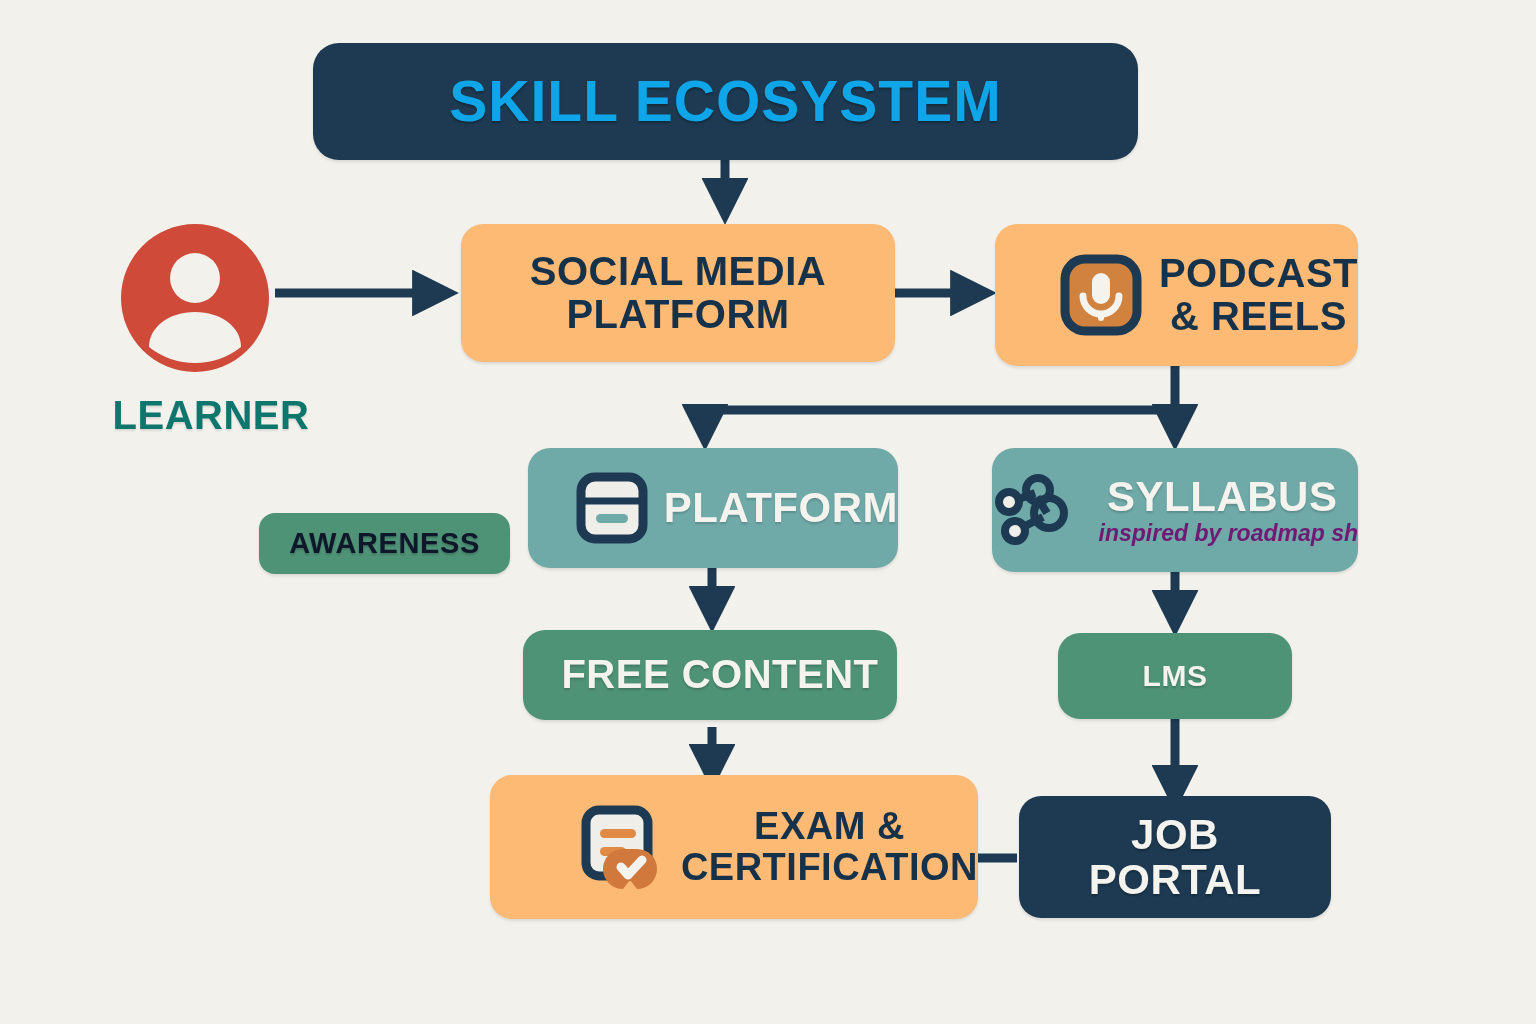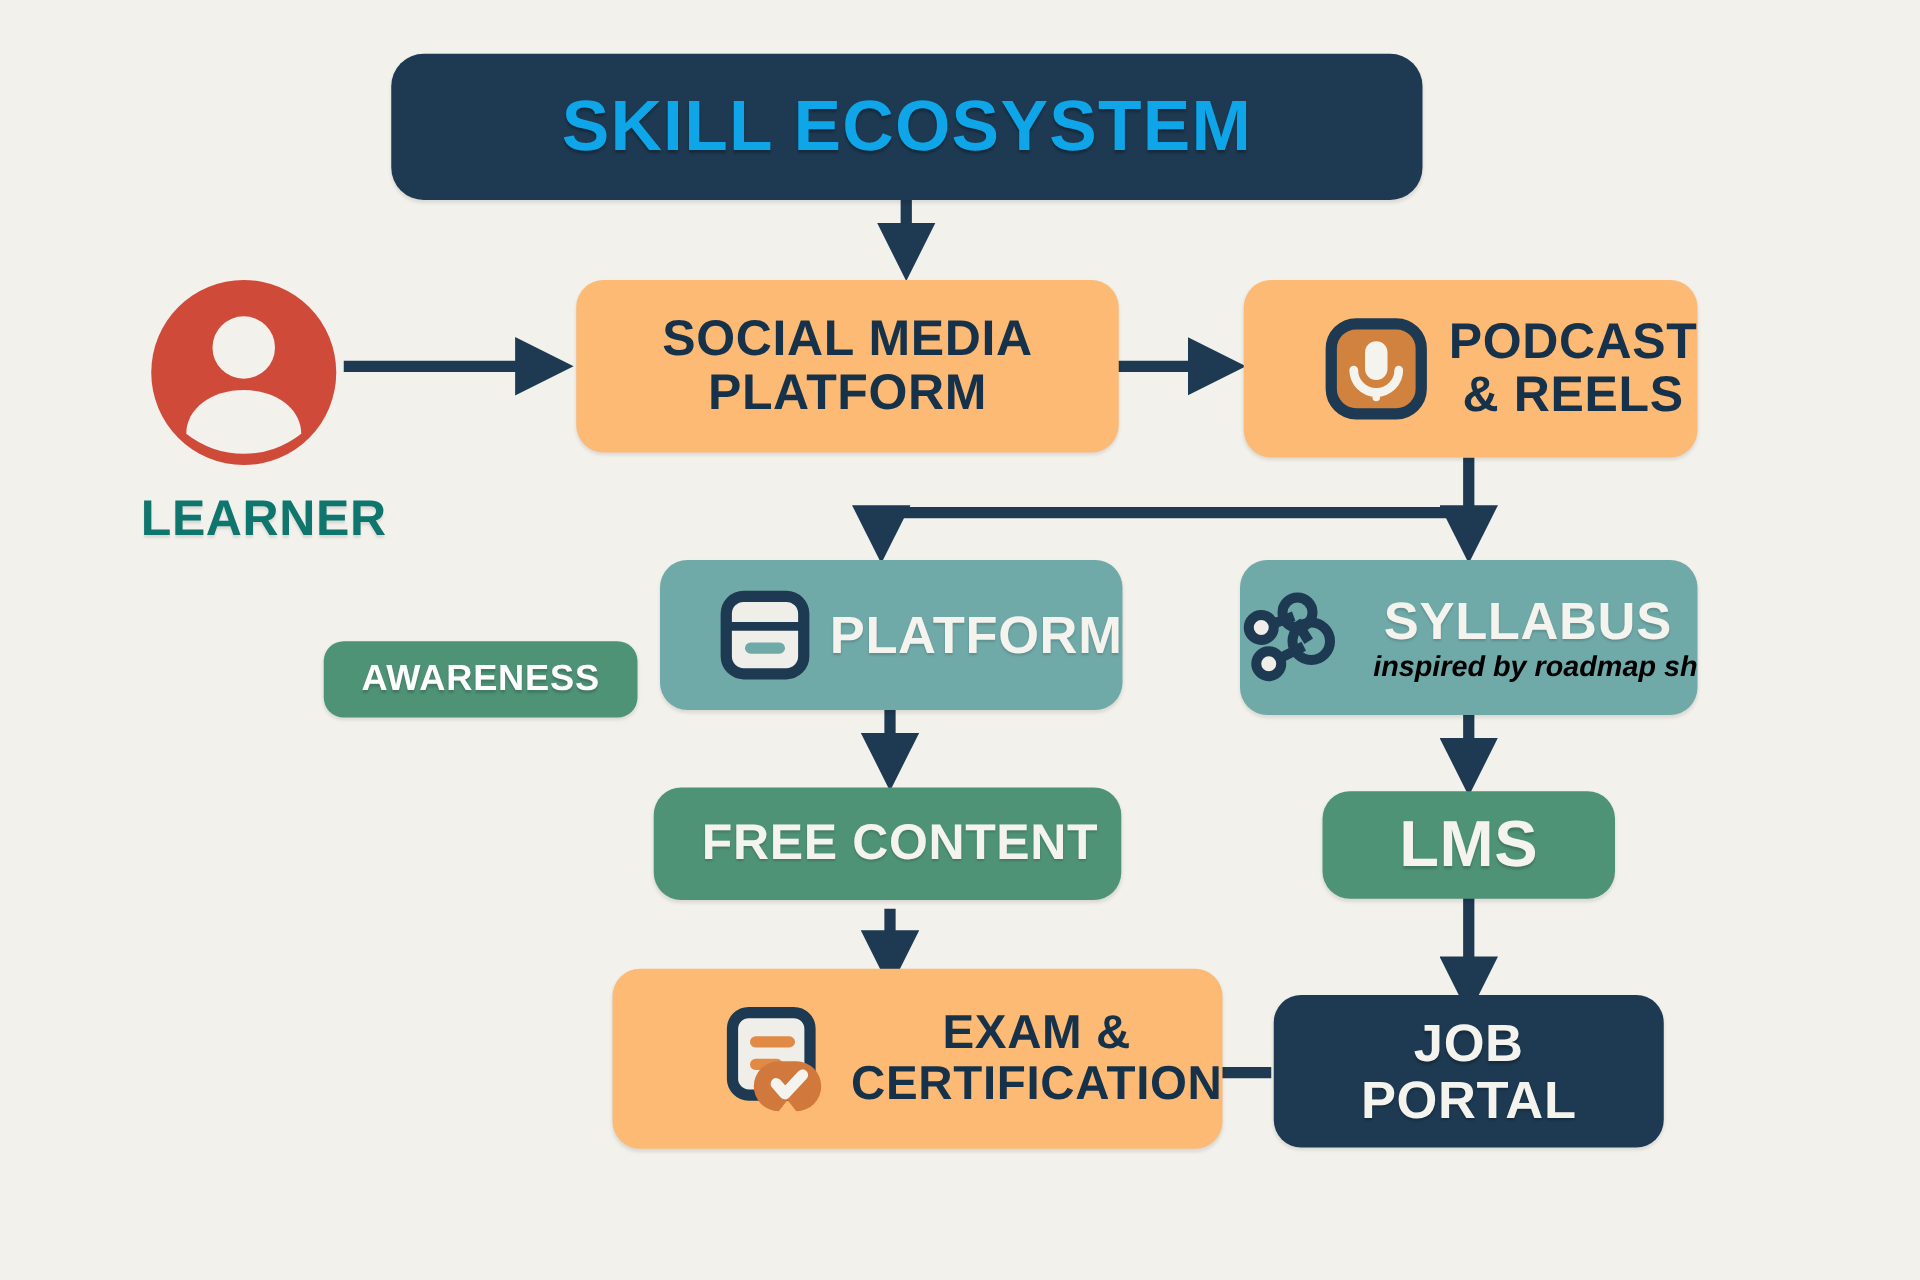--- a/index.html
+++ b/index.html
@@ -75,21 +75,21 @@
     flex-direction: column;
     align-items: center;
     justify-content: center;
   }
   .sub {
     font-size: 23px;
     font-style: italic;
     font-weight: 700;
     text-transform: none;
     letter-spacing: 0;
-    color: #000000;
+    color: #701a75;
     text-shadow: none;
     margin-top: 2px;
     margin-left: 12px;
   }
   
   #learner-avatar {
     position: absolute;
     left: 118px;
     top: 221px;
     width: 154px;
@@ -110,21 +110,21 @@
   }
   
   #awareness-badge {
     position: absolute;
     left: 259px;
     top: 513px;
     width: 251px;
     height: 61px;
     border-radius: 16px;
     background: #4f9377;
-    color: #ffffff;
+    color: #0f172a;
     display: flex;
     align-items: center;
     justify-content: center;
     font-size: 29px;
     font-weight: 700;
     letter-spacing: 0.6px;
     text-transform: uppercase;
     text-shadow: 0 2px 2px rgba(0,0,0,0.18);
     box-shadow: 0 2px 3px rgba(0,0,0,0.10);
   }
@@ -233,21 +233,21 @@
     <div class="text-col">
       <span class="label">SYLLABUS</span>
       <span class="sub">inspired by roadmap sh</span>
     </div>
   </div>
 
   <div class="node n-green" style="left:523px; top:630px; width:374px; height:90px; font-size:40px;padding-left:20px;">
     <span class="label">FREE CONTENT</span>
   </div>
 
-  <div class="node n-green" style="left:1058px; top:633px; width:234px; height:86px; font-size:52px;">
+  <div class="node n-green" style="left:1058px; top:633px; width:234px; height:86px; font-size:30px;">
     <span class="label">LMS</span>
   </div>
 
   <div class="node n-orange with-icon" style="left:490px; top:775px; width:488px; height:144px; font-size:38px;">
     <svg class="icon-box" width="92" height="92" viewBox="0 0 92 92">
       <rect x="13" y="9" width="62" height="66" rx="13" fill="#efeee8" stroke="#1d3a52" stroke-width="9"></rect>
       <rect x="27" y="28" width="36" height="9" rx="4.5" fill="#e08a45"></rect>
       <rect x="27" y="46" width="26" height="9" rx="4.5" fill="#e08a45"></rect>
       <path d="M64,48 a20,20 0 0,1 0,40 l-7,-9 l-7,9 a20,20 0 0,1 0,-40 z" fill="#d1783c"></path>
       <path d="M48,66 l7,8 l14,-15" fill="none" stroke="#f4f3ee" stroke-width="9" stroke-linecap="round" stroke-linejoin="round"></path>

